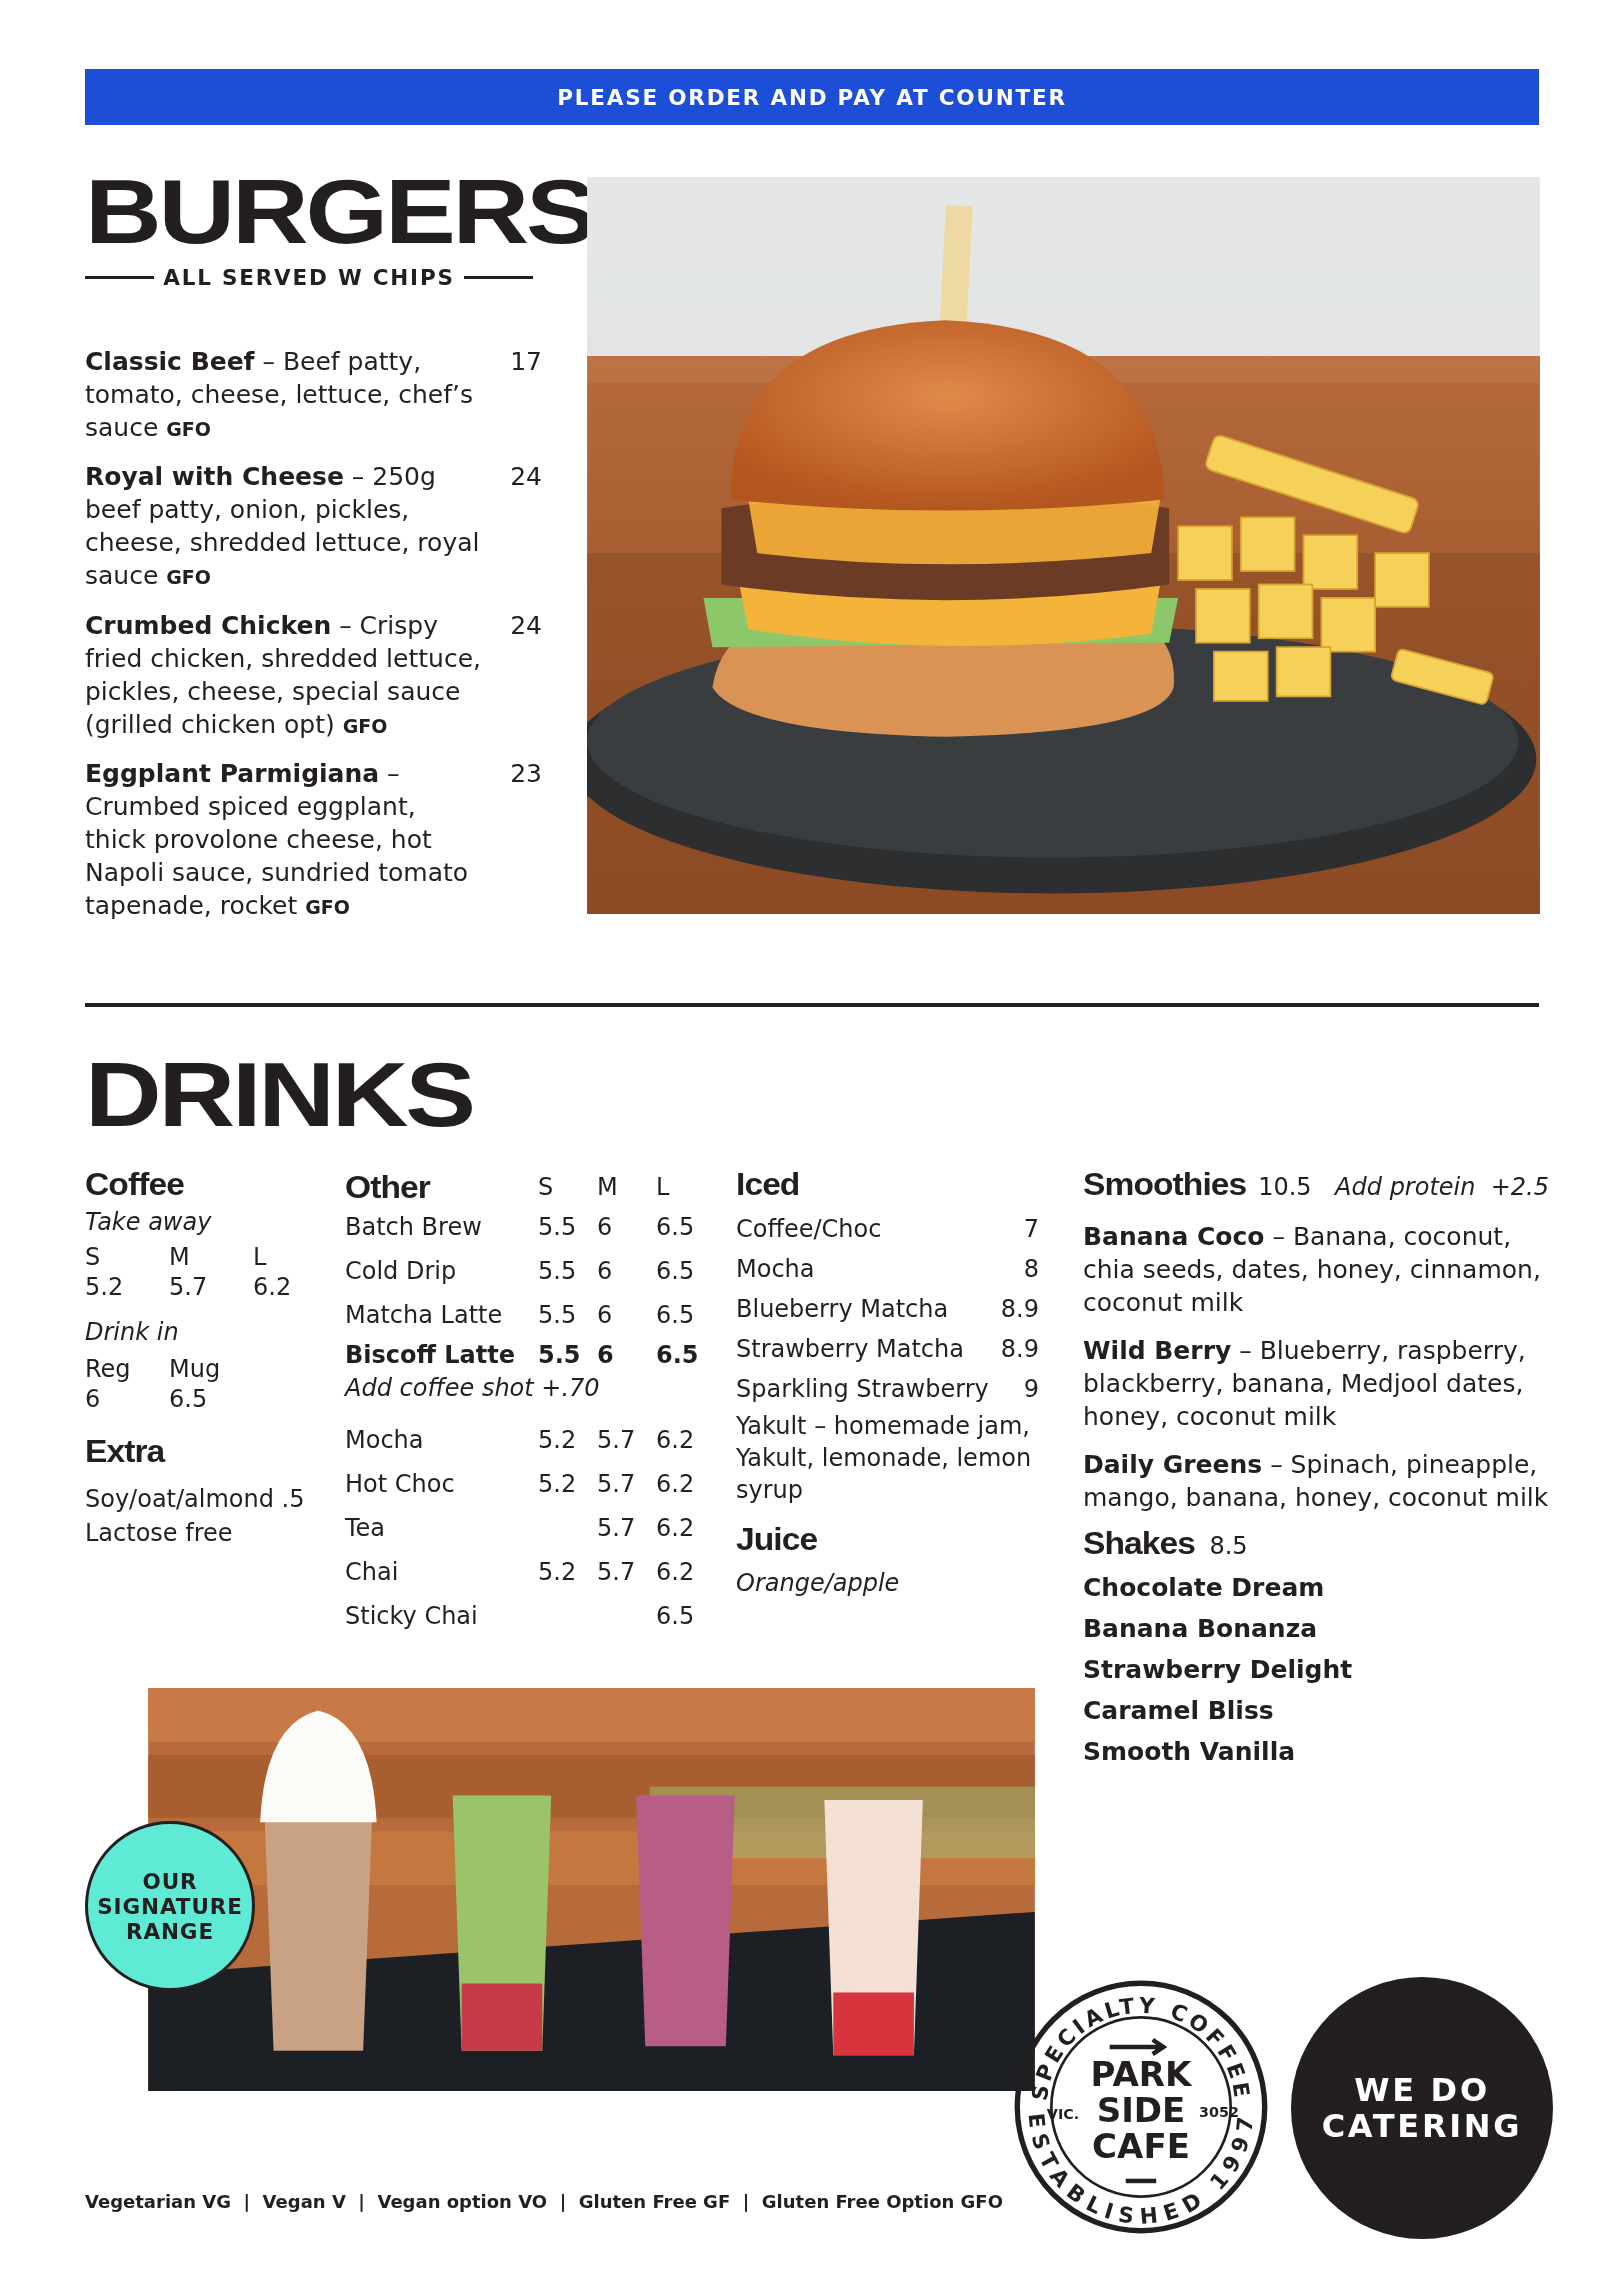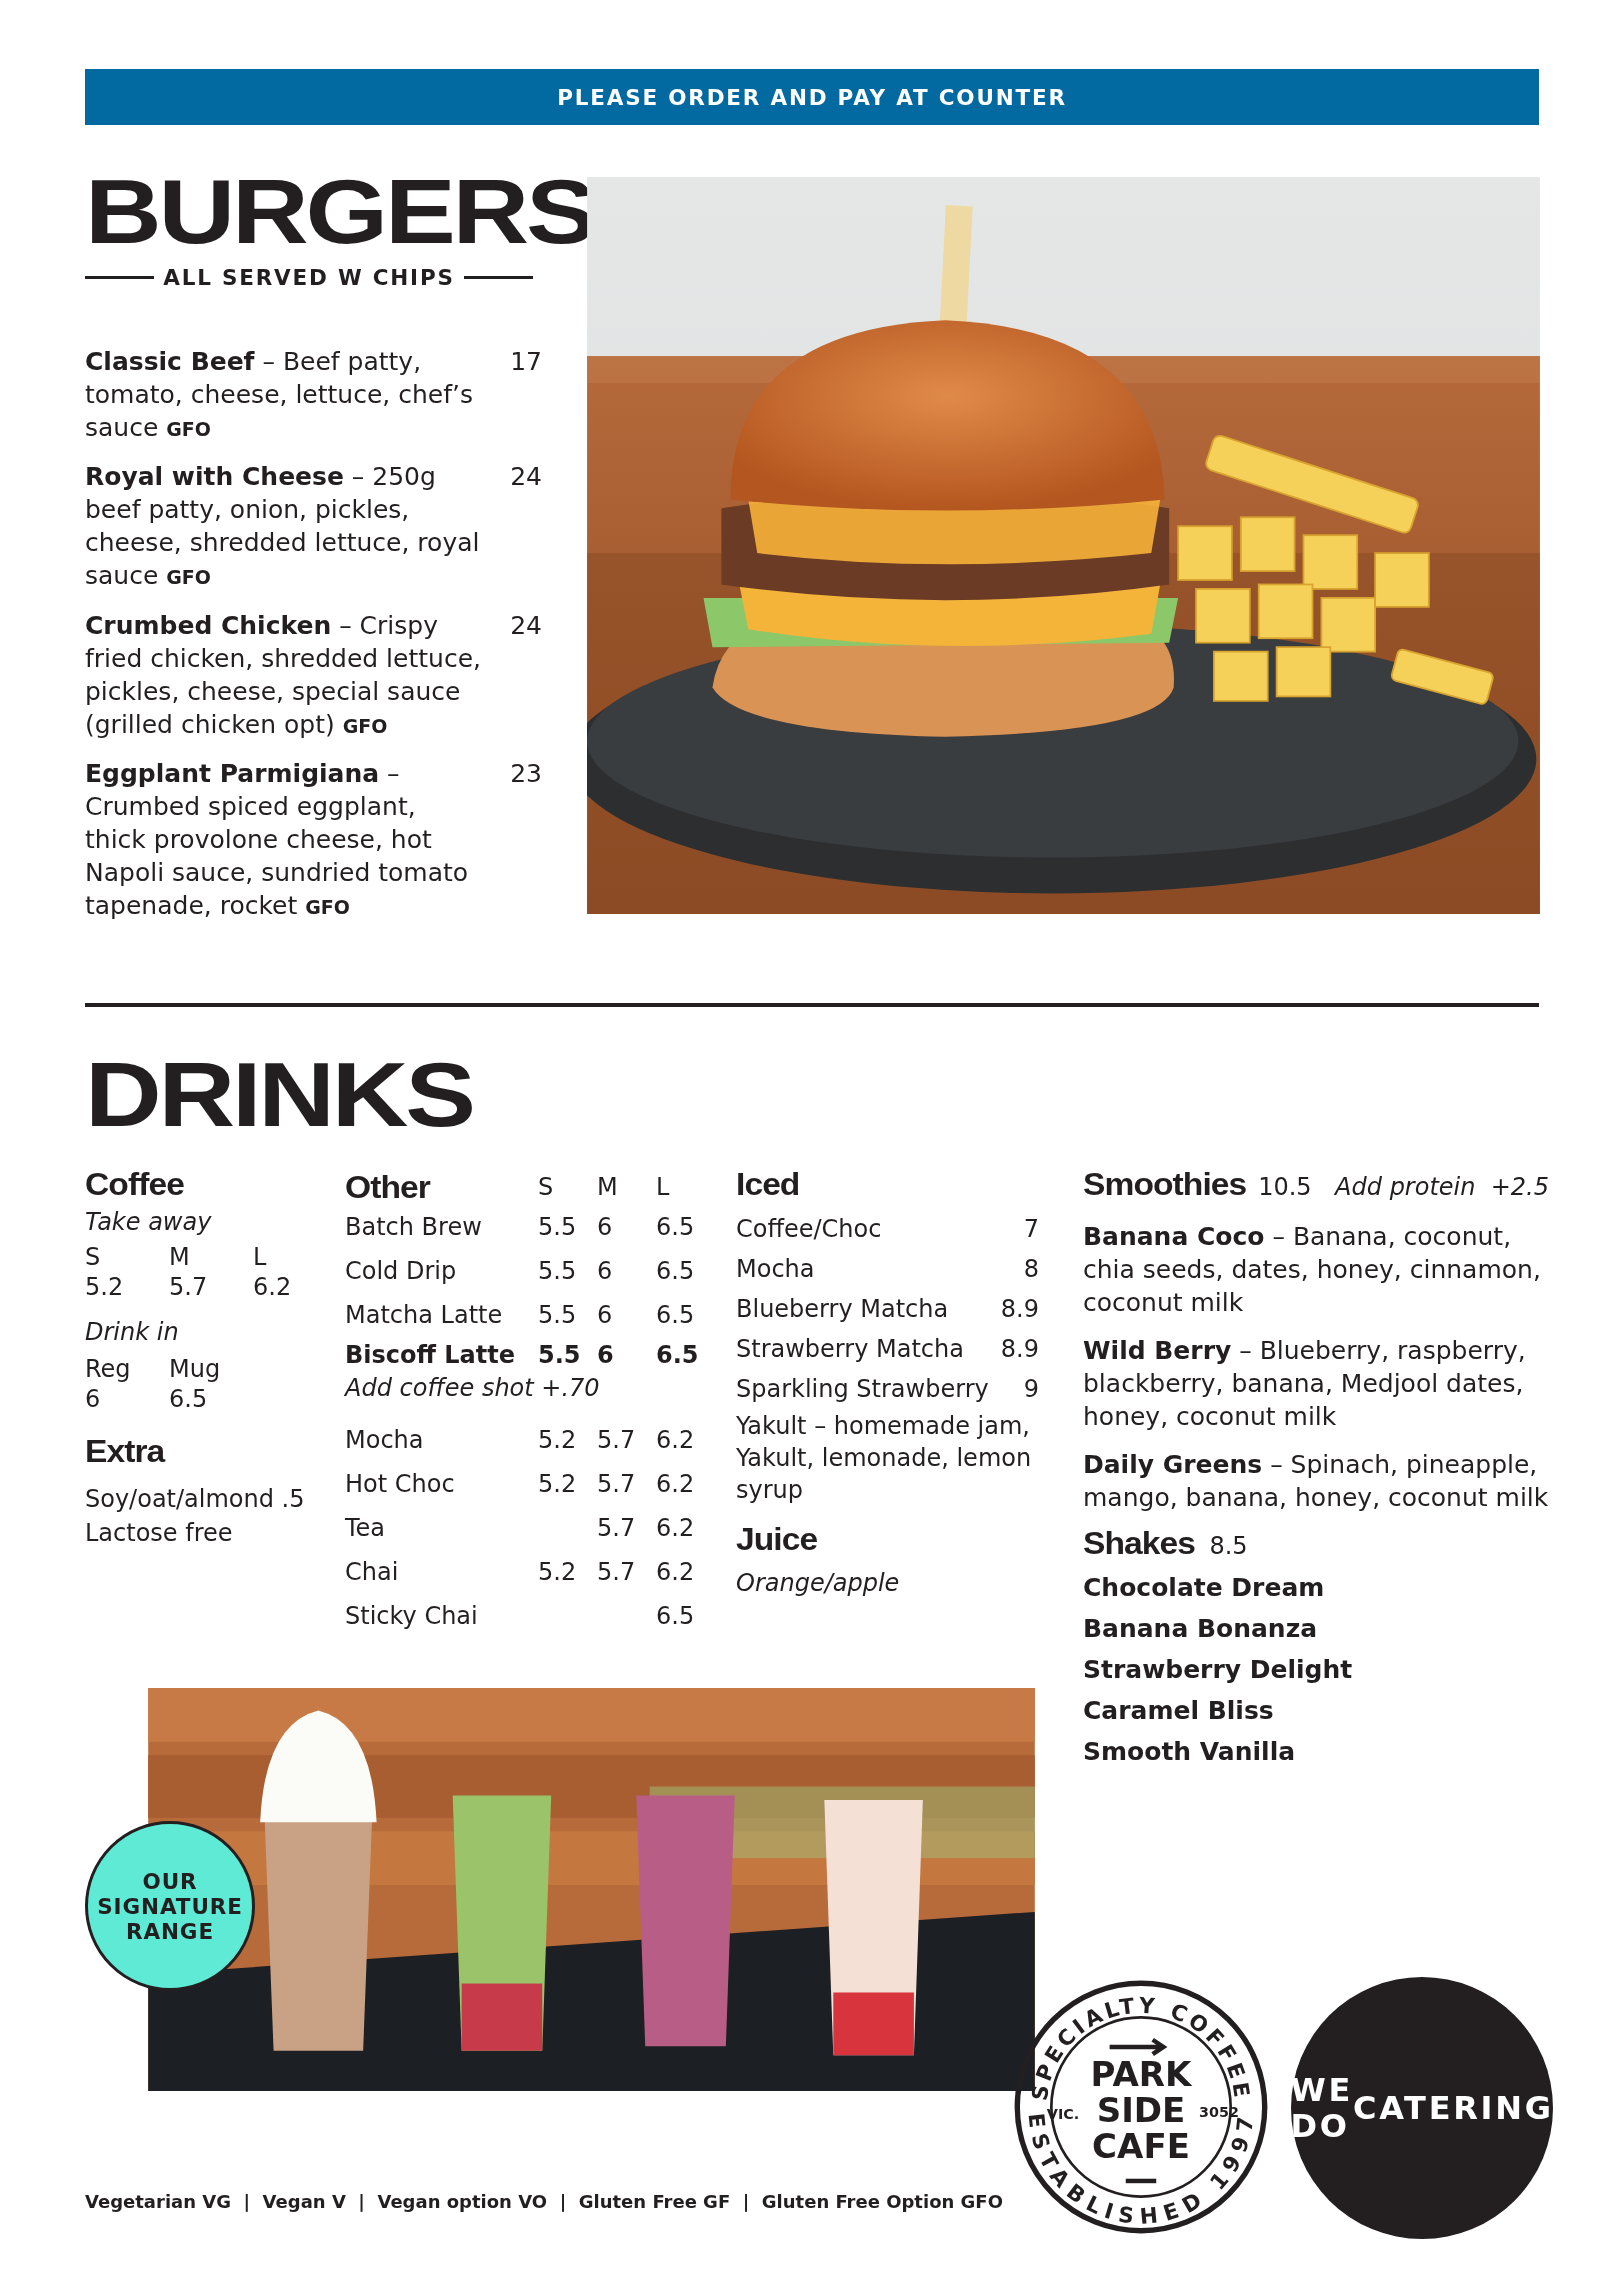--- a/index.html
+++ b/index.html
@@ -2,21 +2,21 @@
 <html style="font-size:14.3px"><head>
 <meta charset="utf-8">
 <style>
   * { box-sizing: border-box; margin: 0; padding: 0; }
   html, body { width: 1622px; height: 2293px; background: #ffffff; overflow: hidden; }
   body { position: relative; font-family: "Liberation Sans", "DejaVu Sans", sans-serif; color: #231f20; }
 
   .abs { position: absolute; }
 
   
-  .top-bar { left: 85px; top: 69px; width: 1454px; height: 56px; background: #0369a1; color: #fff;
+  .top-bar { left: 85px; top: 69px; width: 1454px; height: 56px; background: #1d4ed8; color: #fff;
     display: flex; align-items: center; justify-content: center;
     font-family: "DejaVu Sans", sans-serif; font-weight: bold; font-size: 21.5px; letter-spacing: 1.8px; }
 
   .section-title { font-family: "Liberation Sans", sans-serif; font-weight: 900; font-size: 90px;
     letter-spacing: -2.7px; line-height: 1; color: #231f20; transform: scaleX(1.18); transform-origin: left center; font-stretch: condensed; }
 
   .subtitle-row { left: 85px; top: 265px; width: 448px; display: flex; align-items: center; gap: 9px; }
   .subtitle-row .rule { flex: 1; height: 2.7px; background: #231f20; }
   .subtitle-row .txt { font-family: "DejaVu Sans", sans-serif; font-weight: bold; font-size: 21.5px; letter-spacing: 1.8px; white-space: nowrap; text-align: center; }
 
@@ -57,21 +57,21 @@
   .smoothie-item .name { font-weight: bold; }
   .shake-item { font-weight: bold; font-size: 25px; line-height: 41px; }
 
   
   .signature-badge { left: 85px; top: 1821px; width: 170px; height: 170px; border-radius: 50%; background: #5eead4;
     border: 3.6px solid #231f20; display: flex; flex-direction: column; align-items: center; justify-content: center;
     font-family: "DejaVu Sans", sans-serif; font-weight: bold; font-size: 21.5px; letter-spacing: 0.9px; line-height: 25px; text-align: center; z-index: 3; }
 
   .stamp { left: 1011px; top: 1977px; width: 260px; height: 260px; }
   .catering { left: 1291px; top: 1977px; width: 262px; height: 262px; border-radius: 50%; background: #231f20; color: #fff;
-    display: flex; flex-direction: row; align-items: center; justify-content: center;
+    display: flex; flex-direction: column; align-items: center; justify-content: center;
     font-family: "DejaVu Sans", sans-serif; font-weight: bold; font-size: 32px; letter-spacing: 2.7px; line-height: 36px; }
 
   .legend { left: 85px; top: 2191px; font-family: "DejaVu Sans", sans-serif; font-weight: bold; font-size: 18px; letter-spacing: 0; }
 </style>
 </head>
 <body>
 
 <div class="abs top-bar">
   <span>PLEASE ORDER AND PAY AT COUNTER</span>
 </div>

